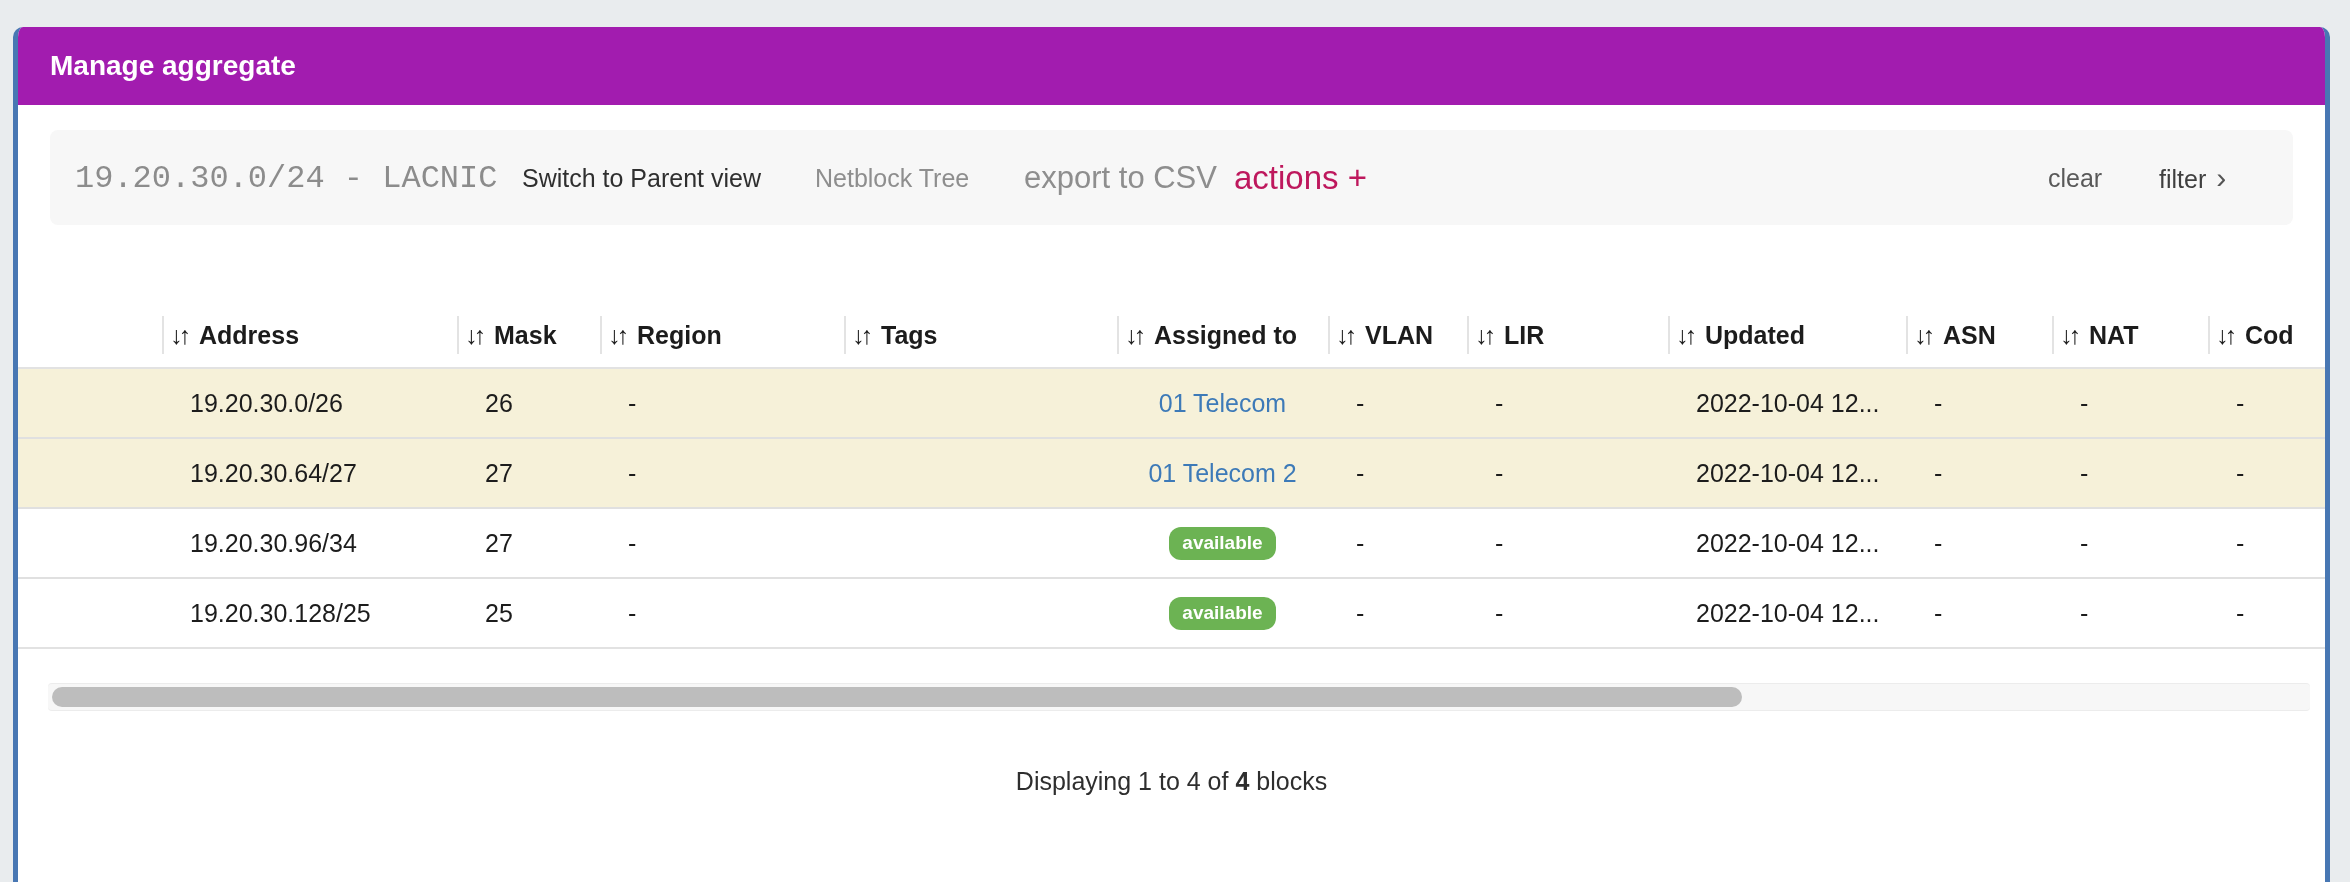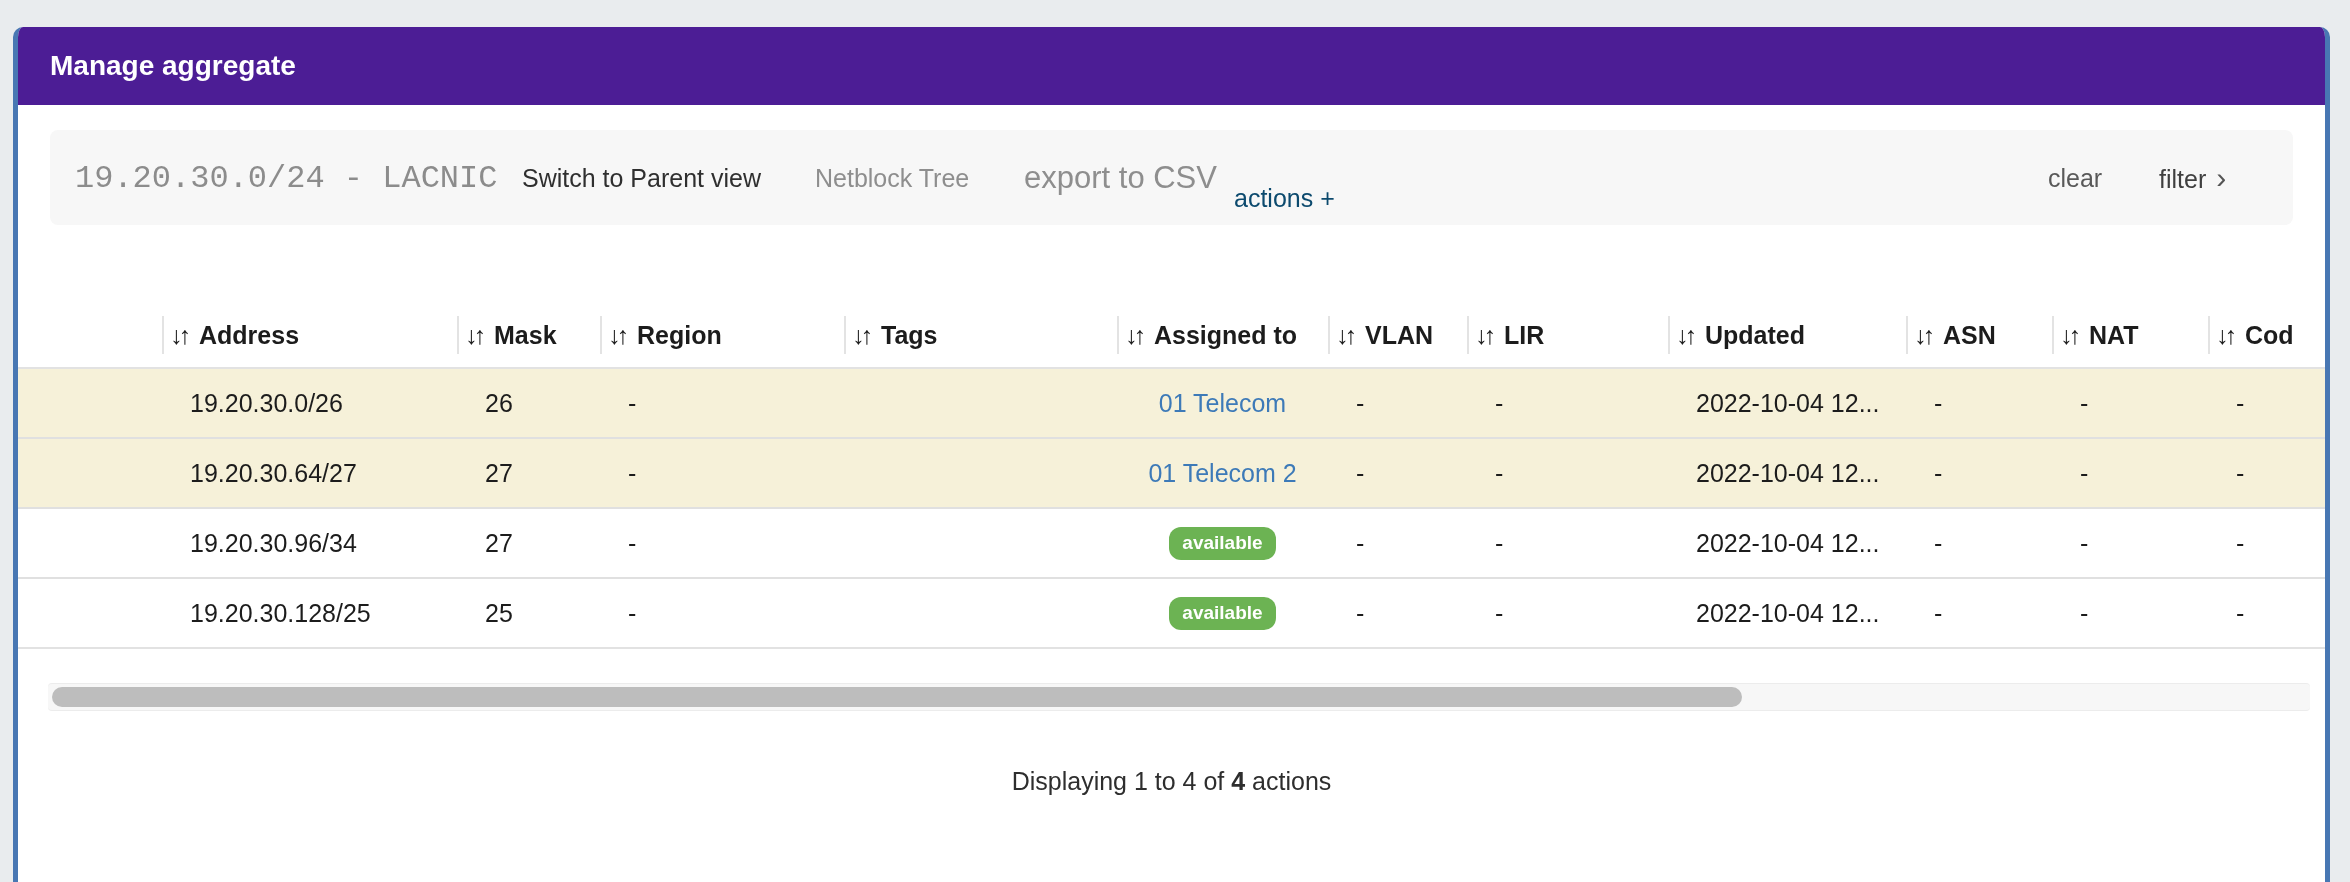--- a/index.html
+++ b/index.html
@@ -18,21 +18,21 @@
     width: 2307px;
     height: 855px;
     background: #ffffff;
     border-left: 5px solid #4877b3;
     border-right: 5px solid #4877b3;
     border-radius: 10px 10px 0 0;
     overflow: hidden;
   }
   .panel-header {
     height: 78px;
-    background: #4c1d95;
+    background: #a21caf;
     display: flex;
     align-items: center;
     padding-left: 32px;
   }
   .panel-title {
     color: #ffffff;
     font-size: 28px;
     font-weight: bold;
   }
   .toolbar {
@@ -46,21 +46,21 @@
     position: absolute;
     top: 50%;
     transform: translateY(-50%);
     white-space: nowrap;
     cursor: pointer;
   }
   .aggregate-title { left: 25px; font-size: 32px; color: #8c8c8c; cursor: default; font-family: Liberation Mono, monospace; }
   .switch-parent   { left: 472px;  font-size: 25px; color: #2f2f2f; }
   .netblock-tree   { left: 765px;  font-size: 25px; color: #8e8e8e; }
   .export-csv      { left: 974px;  font-size: 31px; color: #8e8e8e; }
-  .actions         { left: 1184px; font-size: 25px; color: #0c4a6e; margin-top: 20px; }
+  .actions         { left: 1184px; font-size: 33px; color: #be185d; }
   .search-box {
     left: 1433px;
     display: flex;
     align-items: stretch;
     height: 58px;
   }
   .search-input {
     width: 400px;
     height: 58px;
     box-sizing: border-box;
@@ -281,16 +281,16 @@
           </tr>
         </tbody>
     </table>
   </div>
 
   <div class="hscroll">
     <div class="thumb"></div>
   </div>
 
   <div class="footer-status">
-    <span>Displaying 1 to 4 of </span><b>4</b><span> actions</span>
+    <span>Displaying 1 to 4 of </span><b>4</b><span> blocks</span>
   </div>
 
 </div>
 
 </body></html>

